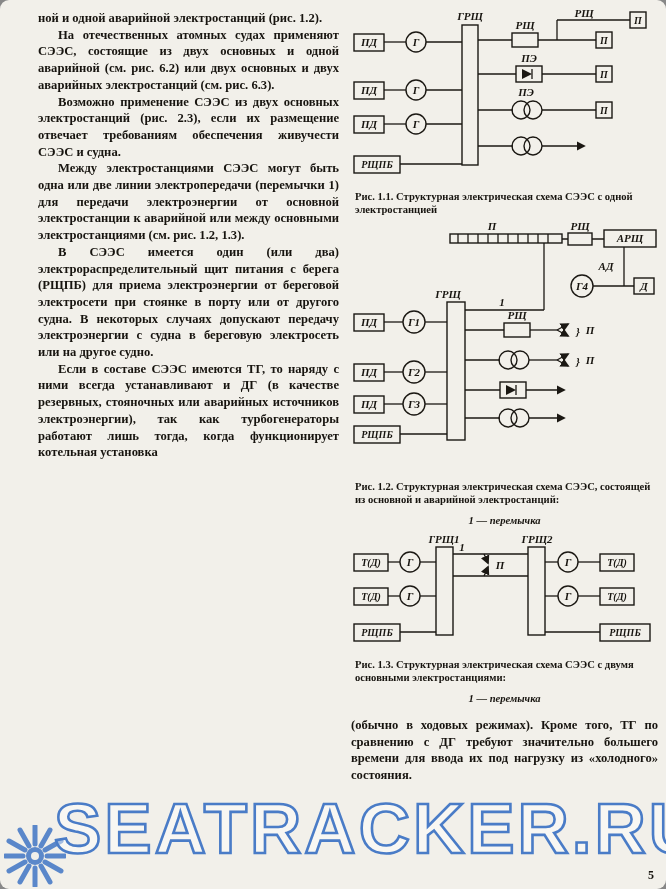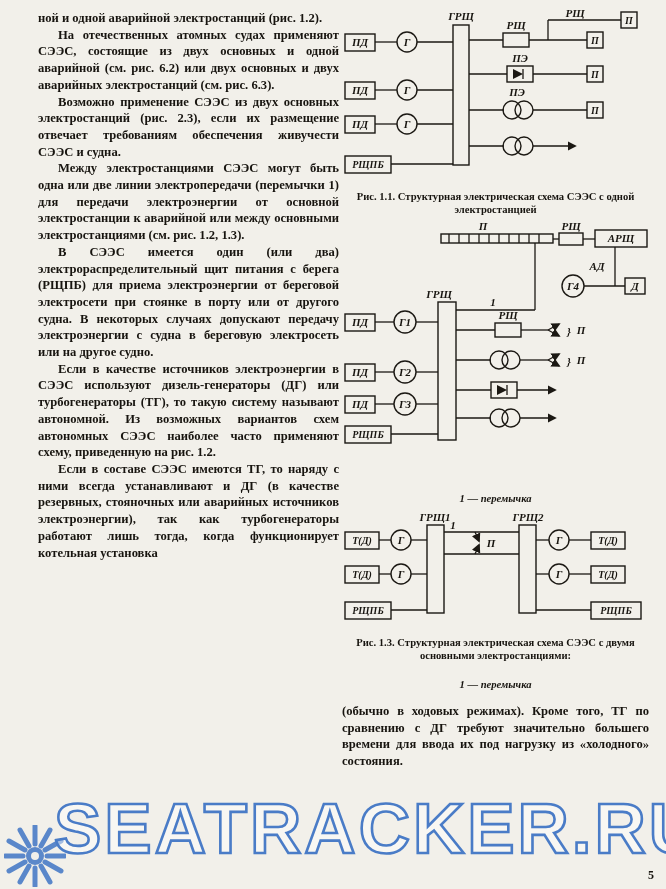--- a/index.html
+++ b/index.html
@@ -1,23 +1,23 @@
 <!DOCTYPE html>
 <html><head>
 <meta charset="utf-8">
 <style>
   html,body{margin:0;padding:0;background:#888;}
   .page{position:relative;width:666px;height:889px;background:#f2f0ea;overflow:hidden;
-        font-family:"Liberation Serif",serif;color:#17140f;}
+        font-family:"Liberation Serif",serif;color:#17140f;border-radius:9px;}
   .col-left{position:absolute;left:38px;top:10px;width:301px;}
-  .col-right{position:absolute;left:342px;top:8px;width:307px;}
+  .col-right{position:absolute;left:351px;top:8px;width:307px;}
   p.body{margin:0;text-indent:20px;text-align:justify;font-size:12.6px;line-height:16.7px;font-weight:bold;}
   p.noindent{text-indent:0;}
-  .caption{font-size:10.6px;line-height:13px;font-weight:bold;text-align:center;margin:4px 4px 2px;}
-  .legend{font-size:10.6px;line-height:13px;font-style:italic;font-weight:bold;text-align:center;margin:16px 0 5px;}
+  .caption{font-size:10.6px;line-height:13px;font-weight:bold;text-align:left;margin:4px 4px 2px;}
+  .legend{font-size:10.6px;line-height:13px;font-style:italic;font-weight:bold;text-align:center;margin:8px 0 5px;}
   svg.fig{display:block;margin:0 auto;}
   svg .lbl{font-family:"Liberation Serif",serif;font-style:italic;font-weight:bold;font-size:11px;
            fill:#17140f;text-anchor:middle;}
   svg .lbl-s{font-size:10px;}
   svg .wire{stroke:#1b1813;stroke-width:1.3;fill:none;}
   svg .box{stroke:#1b1813;stroke-width:1.4;fill:none;}
   svg .fillshape{fill:#1b1813;stroke:none;}
   .watermark{position:absolute;left:54px;bottom:20px;z-index:6;pointer-events:none;
              font-family:"Liberation Sans",sans-serif;font-weight:bold;font-size:71px;letter-spacing:3px;
              color:rgba(255,255,255,0.45);-webkit-text-stroke:2.6px #4a7cc7;white-space:nowrap;}
@@ -28,21 +28,20 @@
 <body>
 
 <div class="page">
 
   <div class="col-left">
     <p class="body noindent">ной и одной аварийной электростанций (рис. 1.2).</p>
     <p class="body">На отечественных атомных судах применяют СЭЭС, состоящие из двух основных и одной аварийной (см. рис. 6.2) или двух основных и двух аварийных электростанций (см. рис. 6.3).</p>
     <p class="body">Возможно применение СЭЭС из двух основных электростанций (рис. 2.3), если их размещение отвечает требованиям обеспечения живучести СЭЭС и судна.</p>
     <p class="body">Между электростанциями СЭЭС могут быть одна или две линии электропередачи (перемычки 1) для передачи электроэнергии от основной электростанции к аварийной или между основными электростанциями (см. рис. 1.2, 1.3).</p>
     <p class="body">В СЭЭС имеется один (или два) электрораспределительный щит питания с берега (РЩПБ) для приема электроэнергии от береговой электросети при стоянке в порту или от другого судна. В некоторых случаях допускают передачу электроэнергии с судна в береговую электросеть или на другое судно.</p>
-    <p class="body">Если в качестве источников электроэнергии в СЭЭС используют дизель-генераторы (ДГ) или турбогенераторы (ТГ), то такую систему называют автономной. Из возможных вариантов схем автономных СЭЭС наиболее часто применяют схему, приведенную на рис. 1.2.</p>
     <p class="body">Если в составе СЭЭС имеются ТГ, то наряду с ними всегда устанавливают и ДГ (в качестве резервных, стояночных или аварийных источников электроэнергии), так как турбогенераторы работают лишь тогда, когда функционирует котельная установка</p>
   </div>
 
   <div class="col-right">
 
     <svg class="fig" width="306" height="178" viewBox="0 0 306 178">
       <defs>
         <marker id="arr1" viewBox="0 0 10 10" refX="8" refY="5" markerWidth="7" markerHeight="7" orient="auto">
           <path d="M0,0 L10,5 L0,10 z" fill="#1b1813"></path>
         </marker>
@@ -201,20 +200,21 @@
       <rect class="box" x="148" y="164" width="26" height="16"></rect>
       <path class="fillshape" d="M154,167 L164,172 L154,177 Z"></path>
       <line class="wire" x1="164" y1="167" x2="164" y2="177"></line>
       <line class="wire" x1="174" y1="172" x2="212" y2="172" marker-end="url(#arr2)"></line>
 
       <line class="wire" x1="113" y1="200" x2="148" y2="200"></line>
       <circle class="box" cx="156" cy="200" r="9"></circle>
       <circle class="box" cx="168" cy="200" r="9"></circle>
       <line class="wire" x1="177" y1="200" x2="212" y2="200" marker-end="url(#arr2)"></line>
     </svg>
+    <p class="caption">Рис. 1.2. Структурная электрическая схема СЭЭС, состоящей из основной и аварийной электростанций:</p>
     <p class="legend">1 — перемычка</p>
 
     <svg class="fig" width="306" height="122" viewBox="0 0 306 122">
       <defs>
         <marker id="arr3" viewBox="0 0 10 10" refX="8" refY="5" markerWidth="7" markerHeight="7" orient="auto">
           <path d="M0,0 L10,5 L0,10 z" fill="#1b1813"></path>
         </marker>
       </defs>
       <text class="lbl" x="92" y="11">ГРЩ1</text>
       <rect class="box" x="84" y="15" width="17" height="88"></rect>

